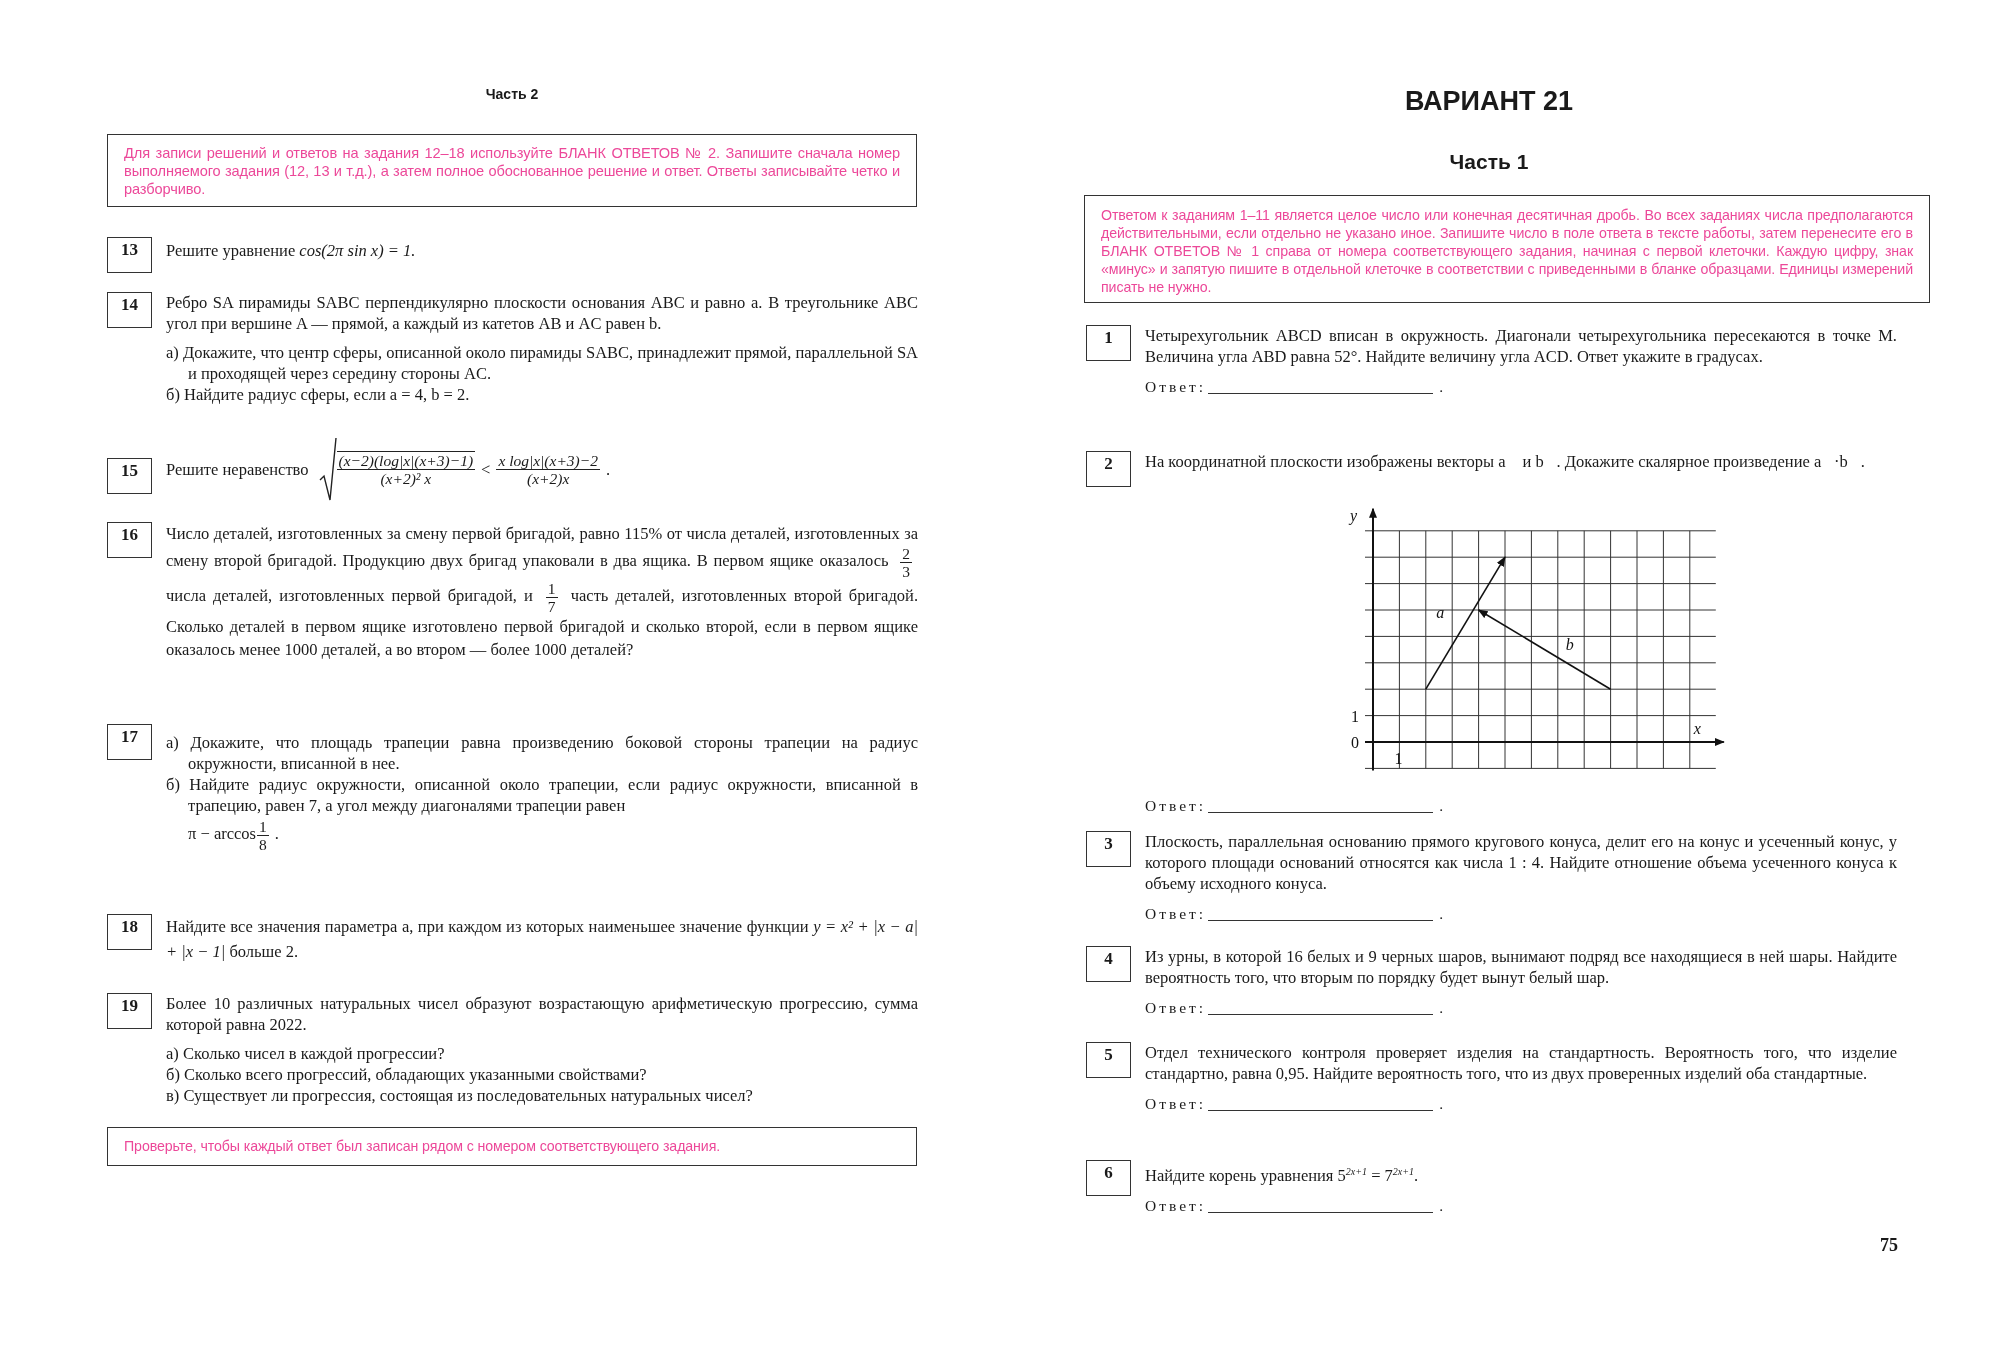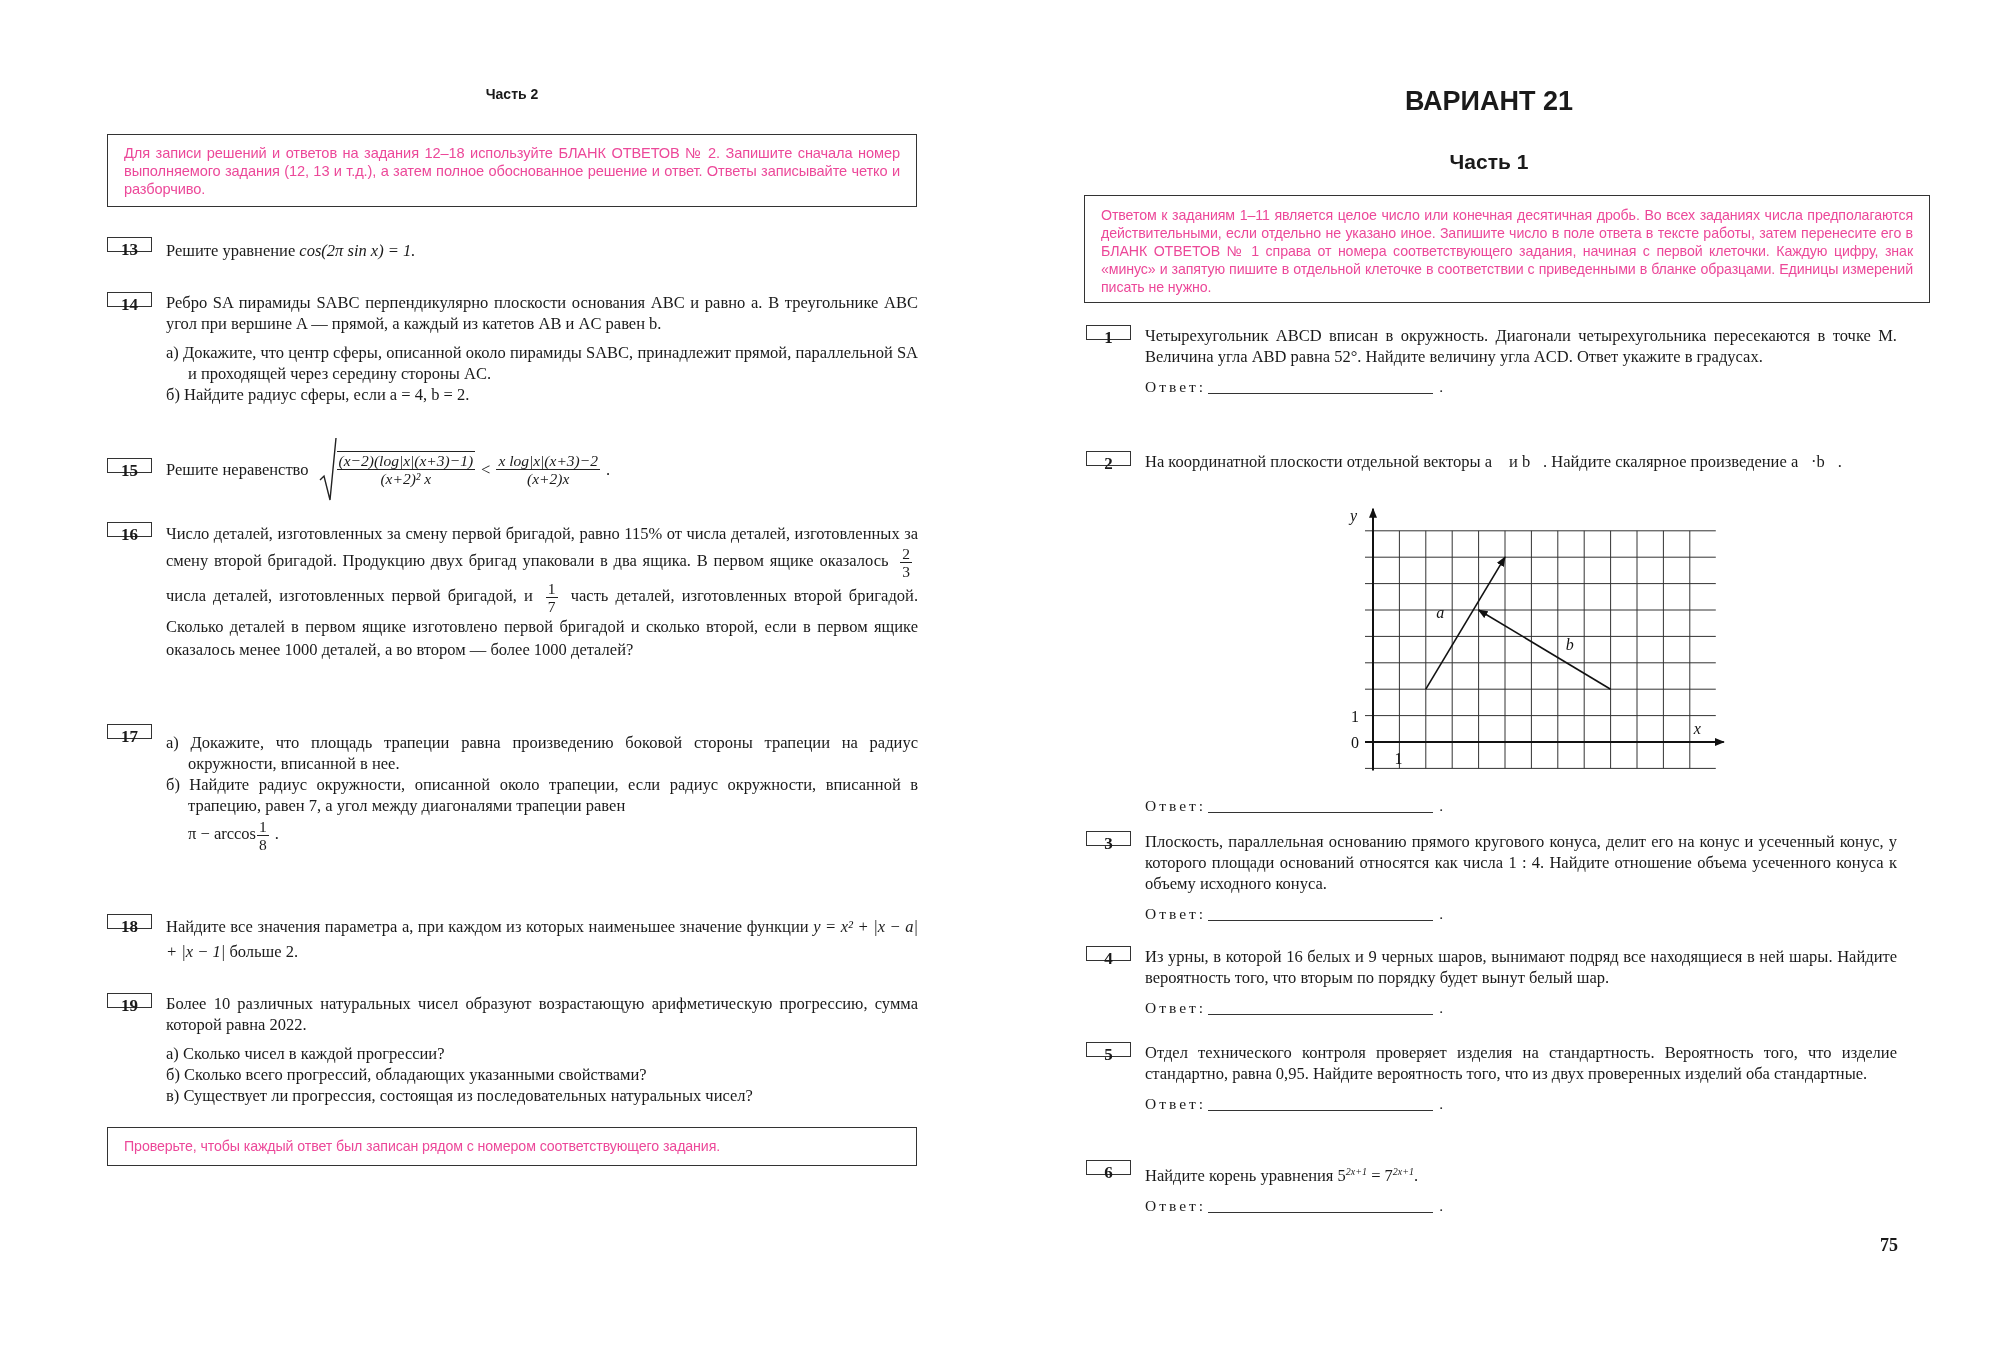--- a/index.html
+++ b/index.html
@@ -11,21 +11,21 @@
   .h-variant { left: 1084px; width: 810px; top: 86px; font-size: 27px; }
   .h-part1 { left: 1084px; width: 810px; top: 150px; font-size: 21px; }
   .notice { border: 1.5px solid #333; box-sizing: border-box; background: #fff;
             font-family: "Liberation Sans", "DejaVu Sans", sans-serif; font-size: 14.2px; line-height: 18px;
             padding: 9px 16px; text-align: justify; color: #ec4899; letter-spacing: -0.1px; }
   .notice-left { left: 107px; top: 134px; width: 810px; height: 73px; }
   .notice-left .t { font-size: 14.6px; }
   .notice-right { left: 1084px; top: 195px; width: 846px; height: 108px; padding-top: 10px; }
   .notice-bottom { left: 107px; top: 1127px; width: 810px; height: 39px; padding: 9px 16px; }
   .task { position: absolute; display: flex; }
-  .num { flex: 0 0 auto; width: 45px; height: 15px; border: 1.5px solid #333; box-sizing: border-box;
+  .num { flex: 0 0 auto; width: 45px; height: 36px; border: 1.5px solid #333; box-sizing: border-box;
          font-weight: bold; font-size: 17px; text-align: center; line-height: 24px; margin-right: 14px; }
   .body { font-size: 16.5px; line-height: 21px; text-align: justify; flex: 1; }
   .left .body { width: 752px; }
   .right .body { width: 752px; }
   .sub { margin-top: 8px; padding-left: 22px; text-indent: -22px; }
   .sub + .sub { margin-top: 0; }
   i.m { font-style: italic; }
   .frac { display: inline-flex; flex-direction: column; align-items: center; vertical-align: middle; margin: 0 6px; font-size: 15.5px; line-height: 17px; }
   .frac .n { border-bottom: 1px solid #222; padding: 0 2px; }
   .answer { font-size: 15.5px; letter-spacing: 3px; margin-top: 9px; }
@@ -143,21 +143,21 @@
     <div class="num">1</div>
     <div class="body">
       <div>Четырехугольник ABCD вписан в окружность. Диагонали четырехугольника пересекаются в точке M. Величина угла ABD равна 52°. Найдите величину угла ACD. Ответ укажите в градусах.</div>
       <div class="answer"><span>Ответ:</span><span class="line"></span>.</div>
     </div>
   </div>
 
   <div class="task" style="left:1086px; top:451px;">
     <div class="num">2</div>
     <div class="body">
-      <div>На координатной плоскости отдельной векторы a⃗ и b⃗. Найдите скалярное произведение a⃗·b⃗.</div>
+      <div>На координатной плоскости изображены векторы a⃗ и b⃗. Докажите скалярное произведение a⃗·b⃗.</div>
     </div>
   </div>
 
   <svg class="abs" style="left:1340px; top:505px;" width="400" height="285" viewBox="0 0 400 285">
     <defs>
       <marker id="arr" markerWidth="10" markerHeight="8" refX="9" refY="4" orient="auto" markerUnits="userSpaceOnUse">
         <path d="M0,0 L10,4 L0,8 Z" fill="#111"></path>
       </marker>
     </defs>
     <g id="grid" stroke="#333" stroke-width="1">

